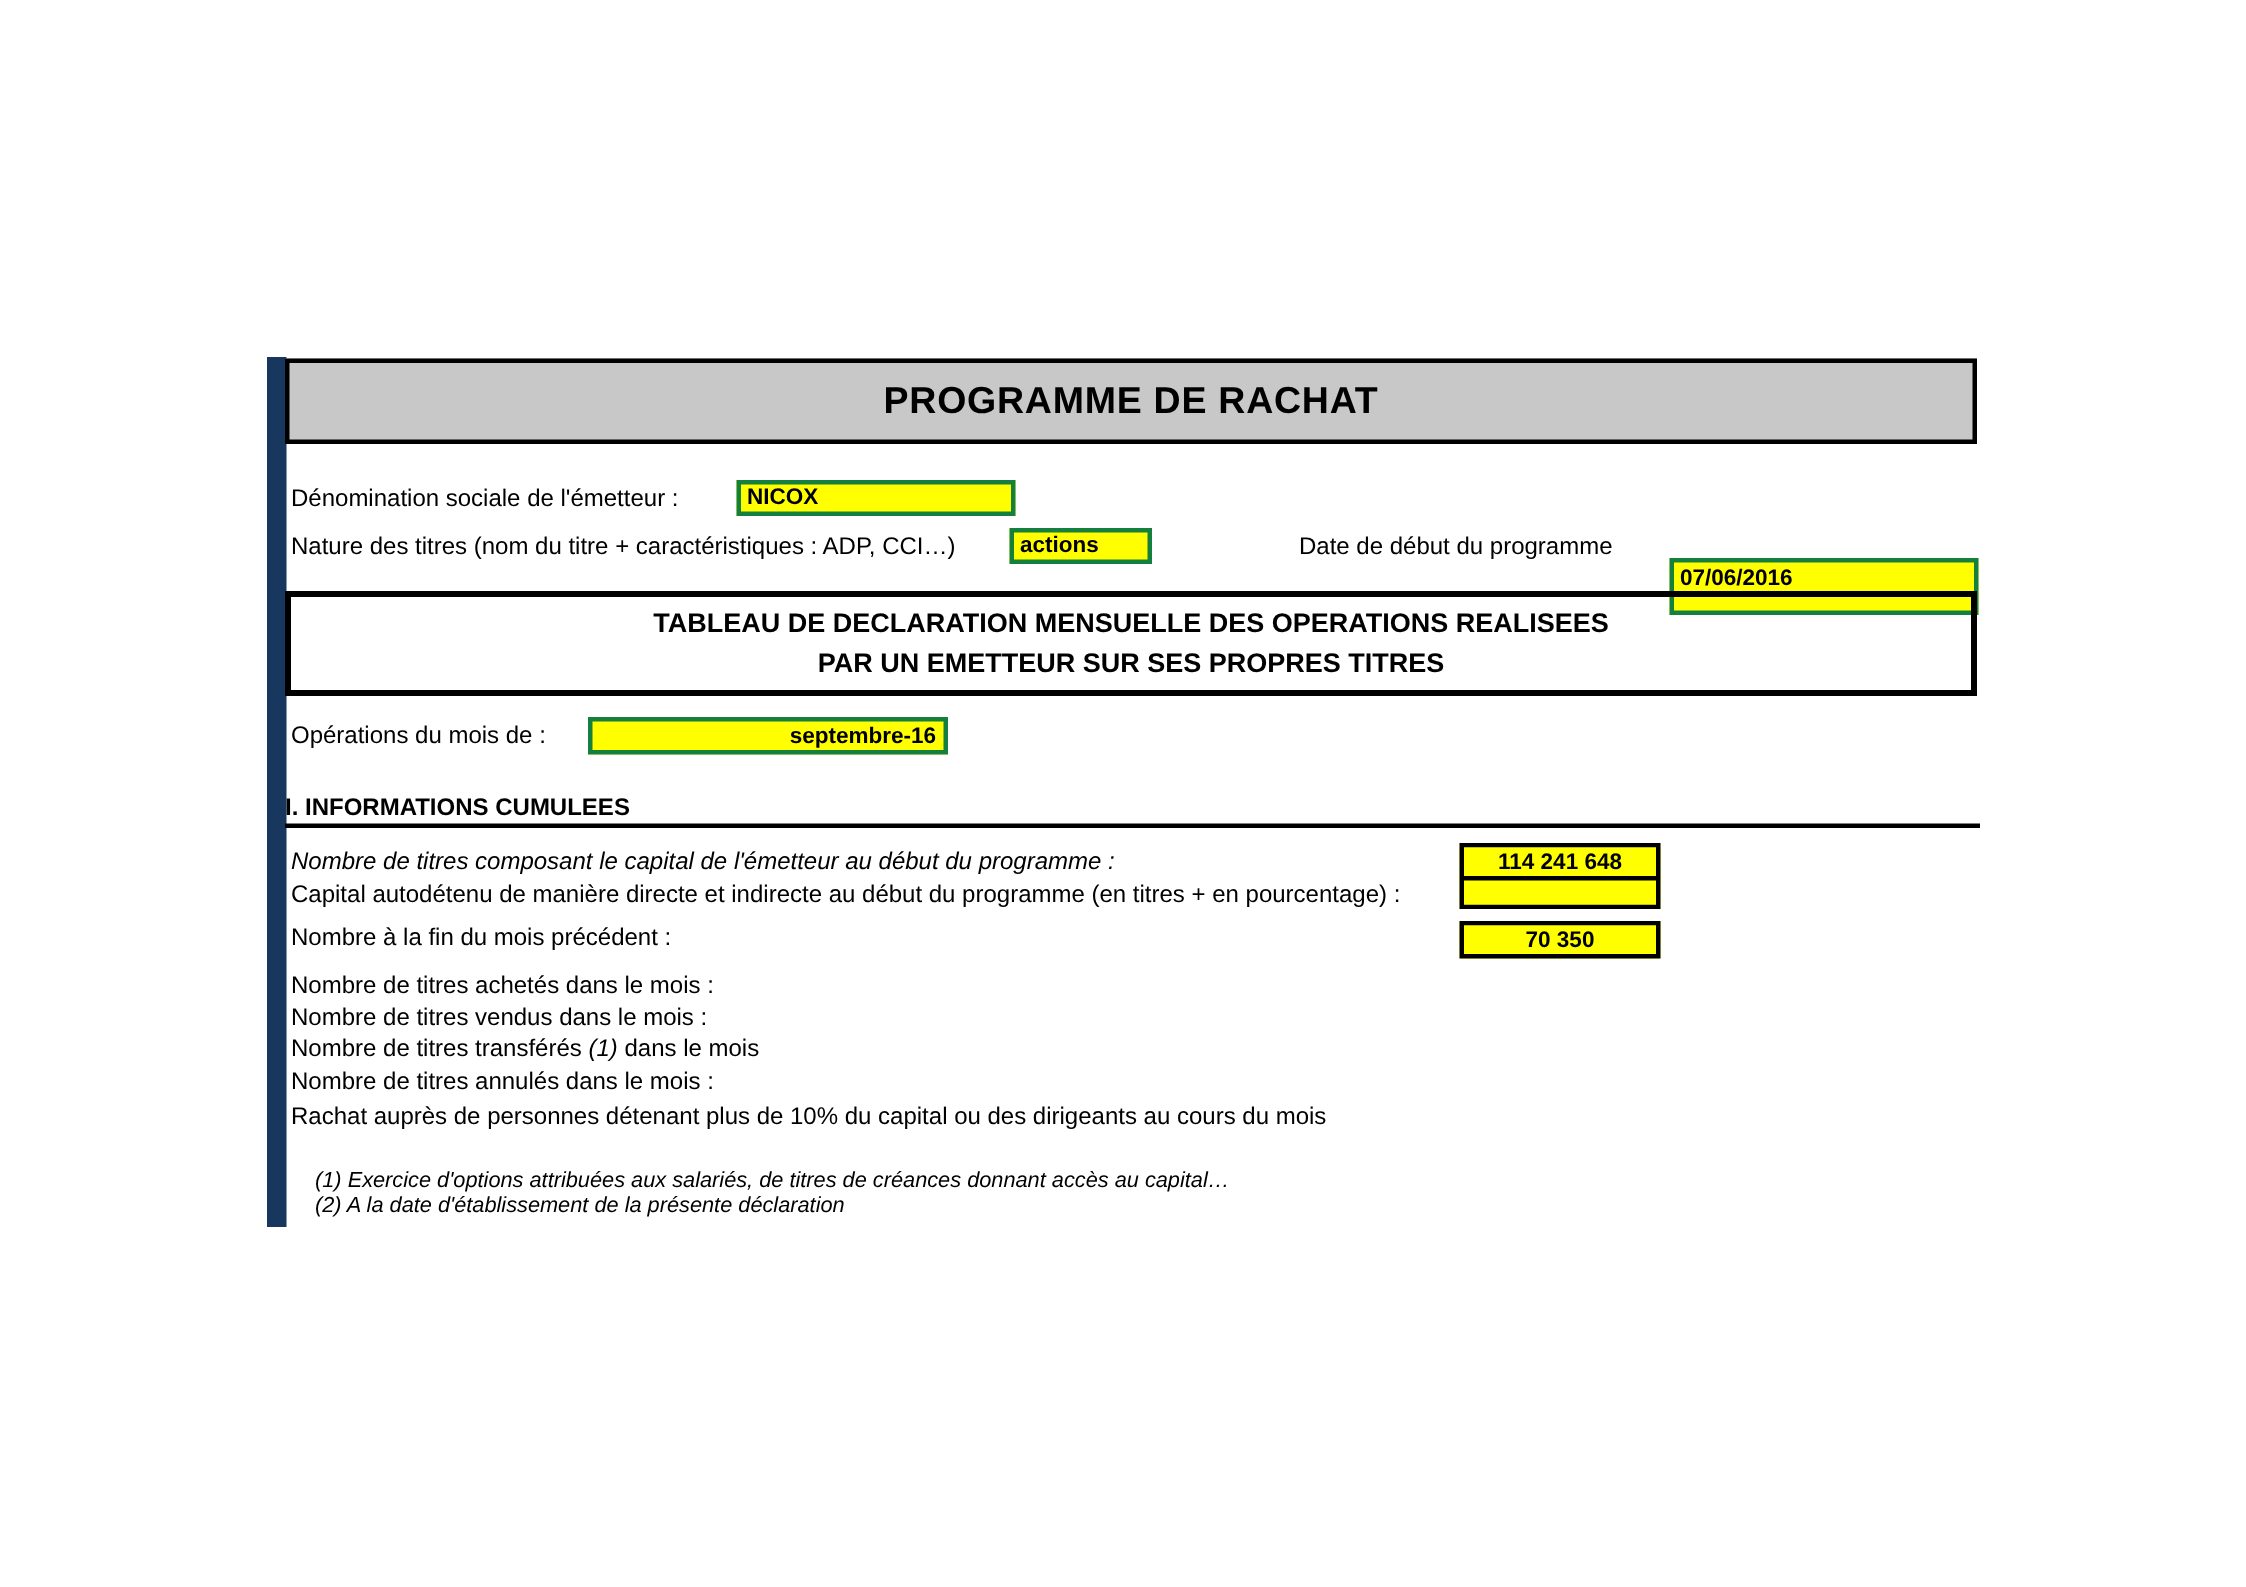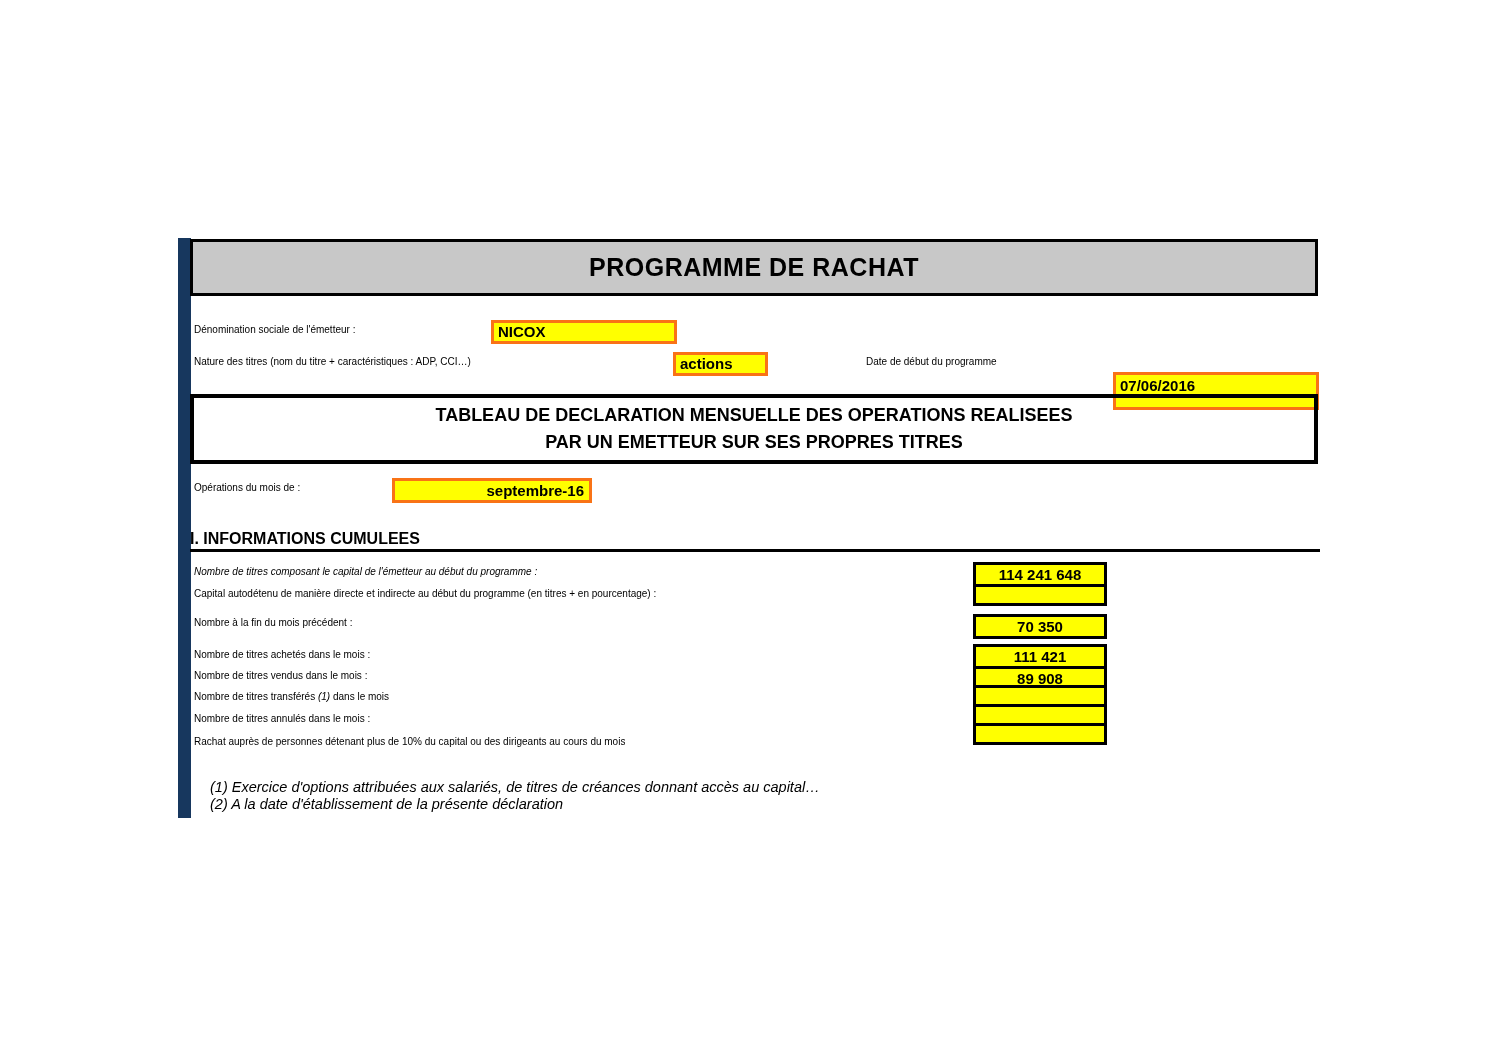--- a/index.html
+++ b/index.html
@@ -8,41 +8,41 @@
   .page { position:relative; width:1497px; height:1058px; overflow:hidden; }
 
   .accent-bar { position:absolute; left:178px; top:238px; width:13px; height:580px;
                 background:#17375E; }
 
   .title-bar { position:absolute; left:190px; top:239px; width:1128px; height:57px;
                background:#C8C8C8; border:3px solid #000;
                display:flex; align-items:center; justify-content:center;
                font-size:25px; font-weight:bold; letter-spacing:0.5px; }
 
-  .lbl { position:absolute; font-size:10px; white-space:nowrap; }
+  .lbl { position:absolute; font-size:16px; white-space:nowrap; }
 
-  .ybox { position:absolute; background:#FFFF00; border:3px solid #f97316;
+  .ybox { position:absolute; background:#FFFF00; border:3px solid #15803d;
           font-size:15px; font-weight:bold; overflow:hidden; white-space:nowrap; }
   .ybox.left  { padding-left:4px;  text-align:left;  }
   .ybox.right { padding-right:5px; text-align:right; }
 
   .lbl-issuer    { left:194px; top:324px; }
   .box-issuer    { left:491px; top:320px; width:186px; height:24px; line-height:18px; }
   .lbl-secur     { left:194px; top:356px; }
   .box-secur     { left:673px; top:352px; width:95px;  height:24px; line-height:18px; }
   .lbl-datestart { left:866px; top:356px; }
   .box-datestart { left:1113px; top:372px; width:206px; height:38px; line-height:21px; }
 
   .subtitle-box { position:absolute; left:190px; top:394px; width:1128px; height:70px;
                   border:4px solid #000; display:flex; flex-direction:column;
                   align-items:center; justify-content:center; gap:2px;
                   font-size:18px; font-weight:bold; text-align:left; line-height:25px; }
 
   .lbl-month { left:194px; top:482px; }
-  .box-month { left:392px; top:478px; width:200px; height:25px; line-height:19px; }
+  .box-month { left:392px; top:478px; width:240px; height:25px; line-height:19px; }
 
   .section-heading { position:absolute; left:190px; top:530px; font-size:16px;
                      font-weight:bold; white-space:nowrap; }
   .section-rule { position:absolute; left:190px; top:549px; width:1130px; height:3px;
                   background:#000; }
 
   .lbl-r0 { left:194px; top:566px;font-style:italic; }
   .lbl-r1 { left:194px; top:588px; max-width:782px; overflow:hidden; }
   .lbl-r2 { left:194px; top:617px; }
   .lbl-r3 { left:194px; top:649px; }
@@ -109,24 +109,17 @@
 
   <div class="vgroup vg1">
     <div class="cell">114 241 648</div>
     <div class="cell"></div>
   </div>
 
   <div class="vgroup vg2">
     <div class="cell">70 350</div>
   </div>
 
-  <div class="vgroup vg3">
-    <div class="cell">111 421</div>
-    <div class="cell">89 908</div>
-    <div class="cell"></div>
-    <div class="cell"></div>
-    <div class="cell"></div>
-  </div>
 
   <div class="footnote fn1">(1) Exercice d'options attribuées aux salariés, de titres de créances donnant accès au capital…</div>
   <div class="footnote fn2">(2) A la date d'établissement de la présente déclaration</div>
 
 </div>
 
 </body></html>

